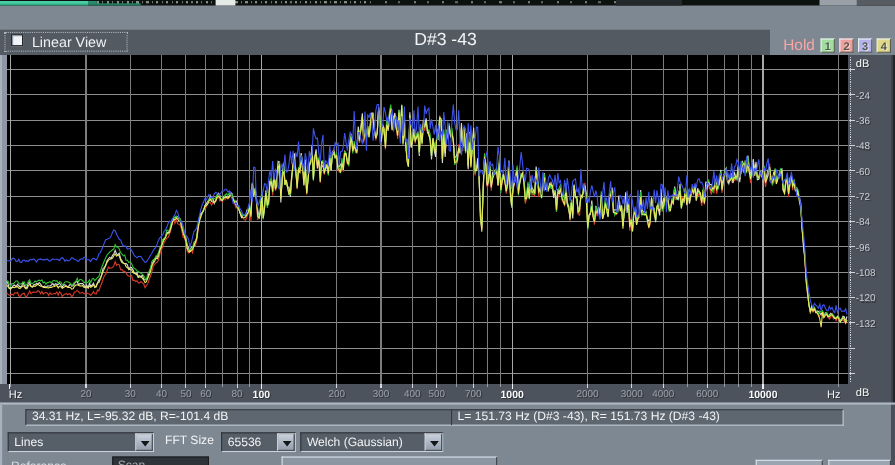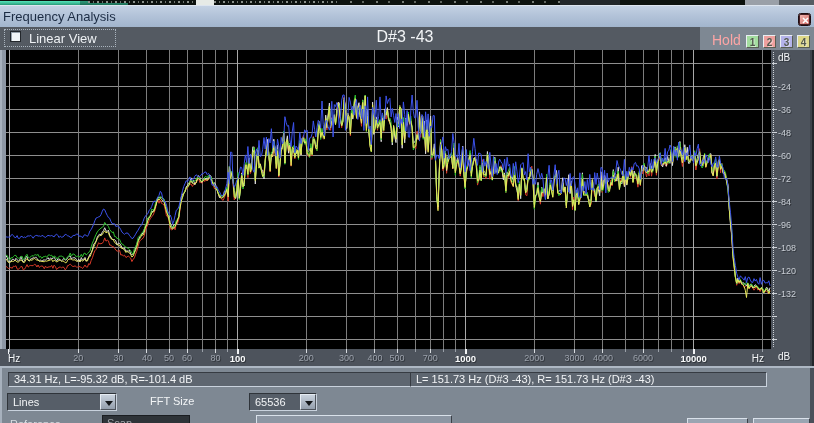--- a/index.html
+++ b/index.html
@@ -50,33 +50,33 @@
 
 
 #bevel { left:0; top:366px; width:814px; height:2px; background:#aeb8c4; }
 #panel { left:0; top:368px; width:814px; height:55px; background:#7e8893;
   border-left:2px solid #a7b1bd; }
 
 .sbox { position:absolute; top:4px; height:15px; background:#5e6670;
   border:1px solid; border-color:#363b42 #c9d2dd #c9d2dd #363b42;
   color:#f2f4f6; font-size:11px; line-height:13px; padding-left:5px;
   white-space:nowrap; overflow:hidden; }
-#sb1 { left:6px;  width:476px; }
+#sb1 { left:21px;  width:476px; }
 #sb2 { left:408px; width:357px; }
 
 .combo { position:absolute; top:25px; height:18px; background:#565e68;
   border:1px solid; border-color:#2f343a #c9d2dd #c9d2dd #2f343a;
   color:#f2f4f6; font-size:11px; line-height:16px; padding-left:5px; }
 .combo .btn { position:absolute; right:0; top:0; width:16px; height:16px;
   background:linear-gradient(180deg,#c9d2dd,#939eac);
   border:1px solid; border-color:#e6ecf2 #4e545c #4e545c #e6ecf2; }
 .combo .btn::after { content:""; position:absolute; left:4px; top:6px;
   border:4px solid transparent; border-top:5px solid #14171a; }
-#c1 { left:5px; width:110px; }
-#c2 { left:199px; width:68px;margin-left:48px; }
+#c1 { left:5px; width:133px; }
+#c2 { left:199px; width:68px; }
 #c3 { left:271px; width:130px; }
 #fftlabel { position:absolute; left:148px; top:27px; font-size:11px; color:#f2f4f6; }
 
 
 #ref { position:absolute; left:8px; top:50px; font-size:11px; color:#d8dde2; }
 #darkbox { position:absolute; left:100px; top:47px; width:88px; height:12px;
   background:#2e3338; border:1px solid #1a1d21; color:#c8cdd2; font-size:11px;
   line-height:14px; padding-left:4px; overflow:hidden; }
 #litebox { position:absolute; left:254px; top:47px; width:196px; height:12px;
   background:#8c96a3; border:1px solid; border-color:#d9e1ea #3c4148 #3c4148 #d9e1ea; }
@@ -92,28 +92,20 @@
     <div class="abs" id="teal"></div>
       <div class="abs" id="teal2"></div>
     <div class="abs" style="left:88px;top:1px;width:250px;height:2px;
       background:repeating-linear-gradient(90deg,#8b918b 0 2px,#0c120e 2px 5px,#6f756f 5px 6px,#0c120e 6px 9px);"></div>
     <div class="abs" style="left:350px;top:1px;width:210px;height:2px;
       background:repeating-linear-gradient(90deg,#767c76 0 2px,#0c120e 2px 12px,#5f655f 12px 14px,#0c120e 14px 26px);"></div>
     <div class="abs" style="left:196px;top:0;width:18px;height:5px;background:#e6eae6;"></div>
     <div class="abs" style="left:560px;top:0;width:60px;height:5px;background:#23282a;"></div>
     <div class="abs" style="left:745px;top:0;width:34px;height:5px;background:#9aa0a8;"></div>
     <div class="abs" style="left:779px;top:0;width:35px;height:5px;background:#565c62;"></div>
-  </div>
-  <div class="abs" id="title">
-    <span class="txt">Frequency Analysis</span>
-    <div id="closebtn">
-        <svg width="7" height="7" viewBox="0 0 7 7">
-      <path d="M1 1 L6 6 M6 1 L1 6" stroke="#ffffff" stroke-width="1.6"></path>
-    </svg>
-      </div>
   </div>
   <div class="abs" id="toolbar">
     <div id="focusrect"></div>
     <div id="cb"></div>
     <span id="lv">Linear View</span>
     <span id="note">D#3 -43</span>
     <span id="hold">Hold</span>
     <div class="hbtn" id="h1">1</div>
     <div class="hbtn" id="h2">2</div>
     <div class="hbtn" id="h3">3</div>
@@ -430,19 +422,20 @@
 <rect x="812" y="50" width="2" height="316" fill="#23262b"></rect>
 </svg>
   </div>
   <div class="abs" id="bevel"></div>
   <div class="abs" id="panel">
     <div class="sbox" id="sb1">34.31 Hz, L=-95.32 dB, R=-101.4 dB</div>
     <div class="sbox" id="sb2">L= 151.73 Hz (D#3 -43), R= 151.73 Hz (D#3 -43)</div>
     <div class="combo" id="c1">Lines<div class="btn"></div></div>
     <span id="fftlabel">FFT Size</span>
     <div class="combo" id="c2">65536<div class="btn"></div></div>
+    <div class="combo" id="c3">Welch (Gaussian)<div class="btn"></div></div>
     <span id="ref">Reference</span>
     <div id="darkbox"><span style="opacity:.75">Scan</span></div>
     <div id="litebox"></div>
     <div id="btnA"></div>
     <div id="btnB"></div>
     <div id="panelright"></div>
   </div>
 </div>
 </body></html>

